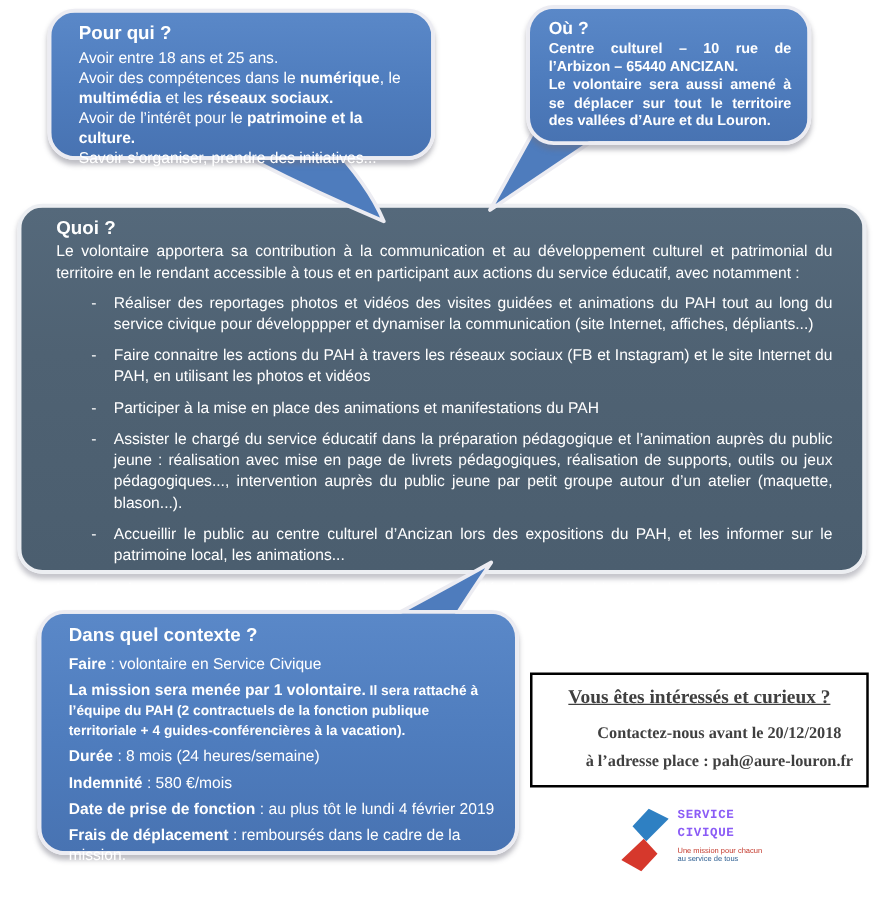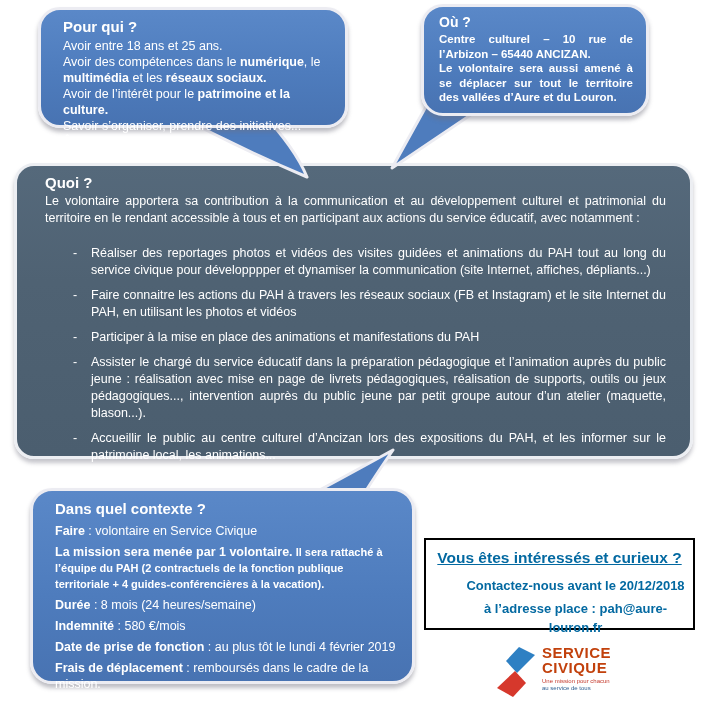--- a/index.html
+++ b/index.html
@@ -28,49 +28,49 @@
 
   
   .quoi{
     position:absolute;left:14px;top:163px;width:679px;height:296px;box-sizing:border-box;
     background:linear-gradient(180deg,#55697b 0%,#4f6273 40%,#4b5e6f 100%);
     border:3px solid #eceef2;border-radius:20px;color:#ffffff;
     box-shadow:0 4px 4px rgba(110,110,125,.4);
     padding:8px 24px 8px 28px;z-index:1;
   }
   .quoi h2{margin:0 0 2px 0;font-size:15px;font-weight:700;}
-  .quoi .intro{margin:0 0 18px 0;font-size:12.5px;line-height:17px;text-align:justify;}
+  .quoi .intro{margin:0 0 7px 0;font-size:12.5px;line-height:17px;text-align:justify;}
   .quoi .bullet{display:flex;margin:0 0 8px 0;}
   .quoi .dash{width:18px;flex:0 0 18px;margin-left:28px;font-size:12.5px;line-height:17px;}
   .quoi .bullet-text{flex:1;font-size:12.5px;line-height:17px;text-align:justify;}
   .quoi .footer{margin:10px 0 0 0;font-size:12.5px;line-height:17px;}
 
   
   .contexte{left:30px;top:488px;width:385px;height:196px;padding:9px 14px 8px 22px;}
   .contexte h2{margin-bottom:6px;}
   .ctx-line{font-size:12.5px;line-height:16px;margin-bottom:5px;}
   .ctx-line .sm{line-height:14px;}
 
   
   .tails{position:absolute;left:0;top:0;width:707px;height:721px;z-index:2;pointer-events:none;}
 
   
   .contact{
     position:absolute;left:424px;top:538px;width:271px;height:92px;box-sizing:border-box;
-    border:2px solid #000000;background:#ffffff;color:#0369a1;z-index:3;
-    font-family:Liberation Sans, sans-serif;text-align:center;padding-top:9px;
+    border:2px solid #000000;background:#ffffff;color:#404040;z-index:3;
+    font-family:Liberation Serif, serif;text-align:center;padding-top:9px;
   }
   .contact .title{font-size:15.5px;font-weight:700;text-decoration:underline;margin:0 0 9px 0;}
   .contact .line{font-size:13px;font-weight:700;line-height:19px;margin:4px;padding-left:32px;}
 
   
   .logo{position:absolute;left:497px;top:641px;width:170px;height:68px;display:flex;z-index:3;}
   .logo .mark{flex:0 0 38px;height:56px;margin-top:3px;}
   .logo .text{margin-left:7px;padding-top:4px;}
-  .logo .name{font-size:15px;font-weight:700;letter-spacing:.5px;color:#c2410c;line-height:15px;}
+  .logo .name{font-size:10px;font-weight:700;letter-spacing:.5px;color:#8b5cf6;line-height:15px;font-family:Liberation Mono, monospace;}
   .logo .tag1{font-size:6px;color:#c43a2d;margin-top:3px;line-height:7px;}
   .logo .tag2{font-size:6px;color:#2e5f92;line-height:7px;}
 </style>
 </head>
 <body>
 
 <div class="page">
 
   <div class="quoi">
     <h2>Quoi ?</h2>

